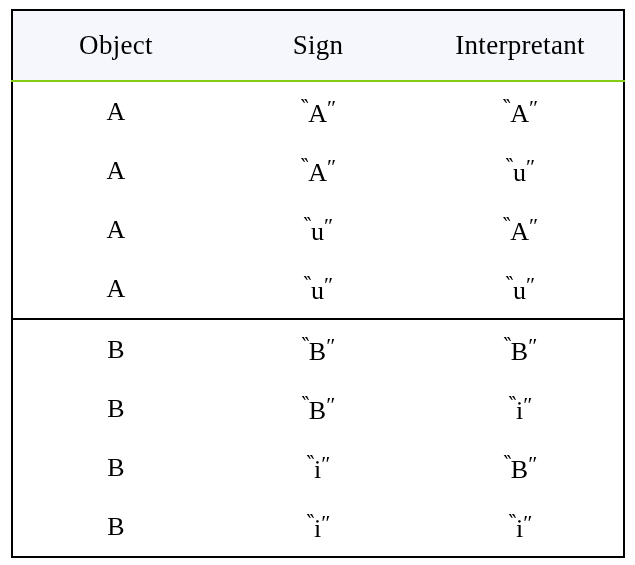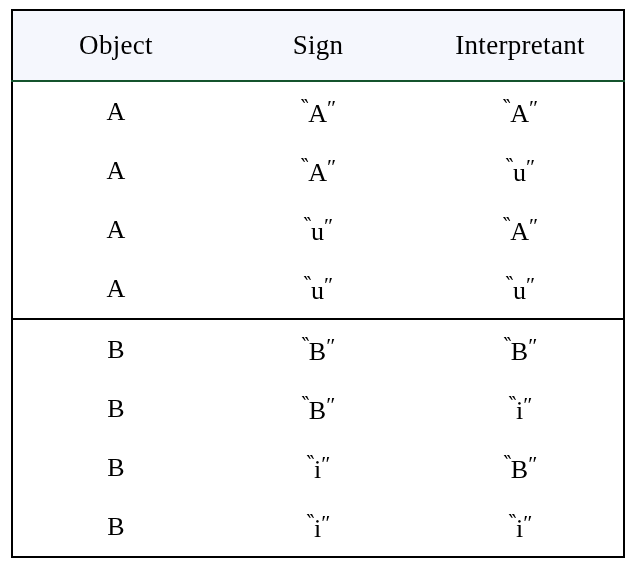--- a/index.html
+++ b/index.html
@@ -50,21 +50,21 @@
   thead th {
     height: 69px;          
     padding: 0;
     margin: 0;
     text-align: center;
     vertical-align: middle;
     font-weight: normal;
     font-size: 27px;
     line-height: 1;
     letter-spacing: 0.3px;
-    border-bottom: 2px solid #14532d;
+    border-bottom: 2px solid #84cc16;
     background: #f5f7fd;
   }
 
   tbody td {
     height: 59px;
     padding: 0;
     margin: 0;
     text-align: center;
     vertical-align: middle;
     font-size: 26px;

